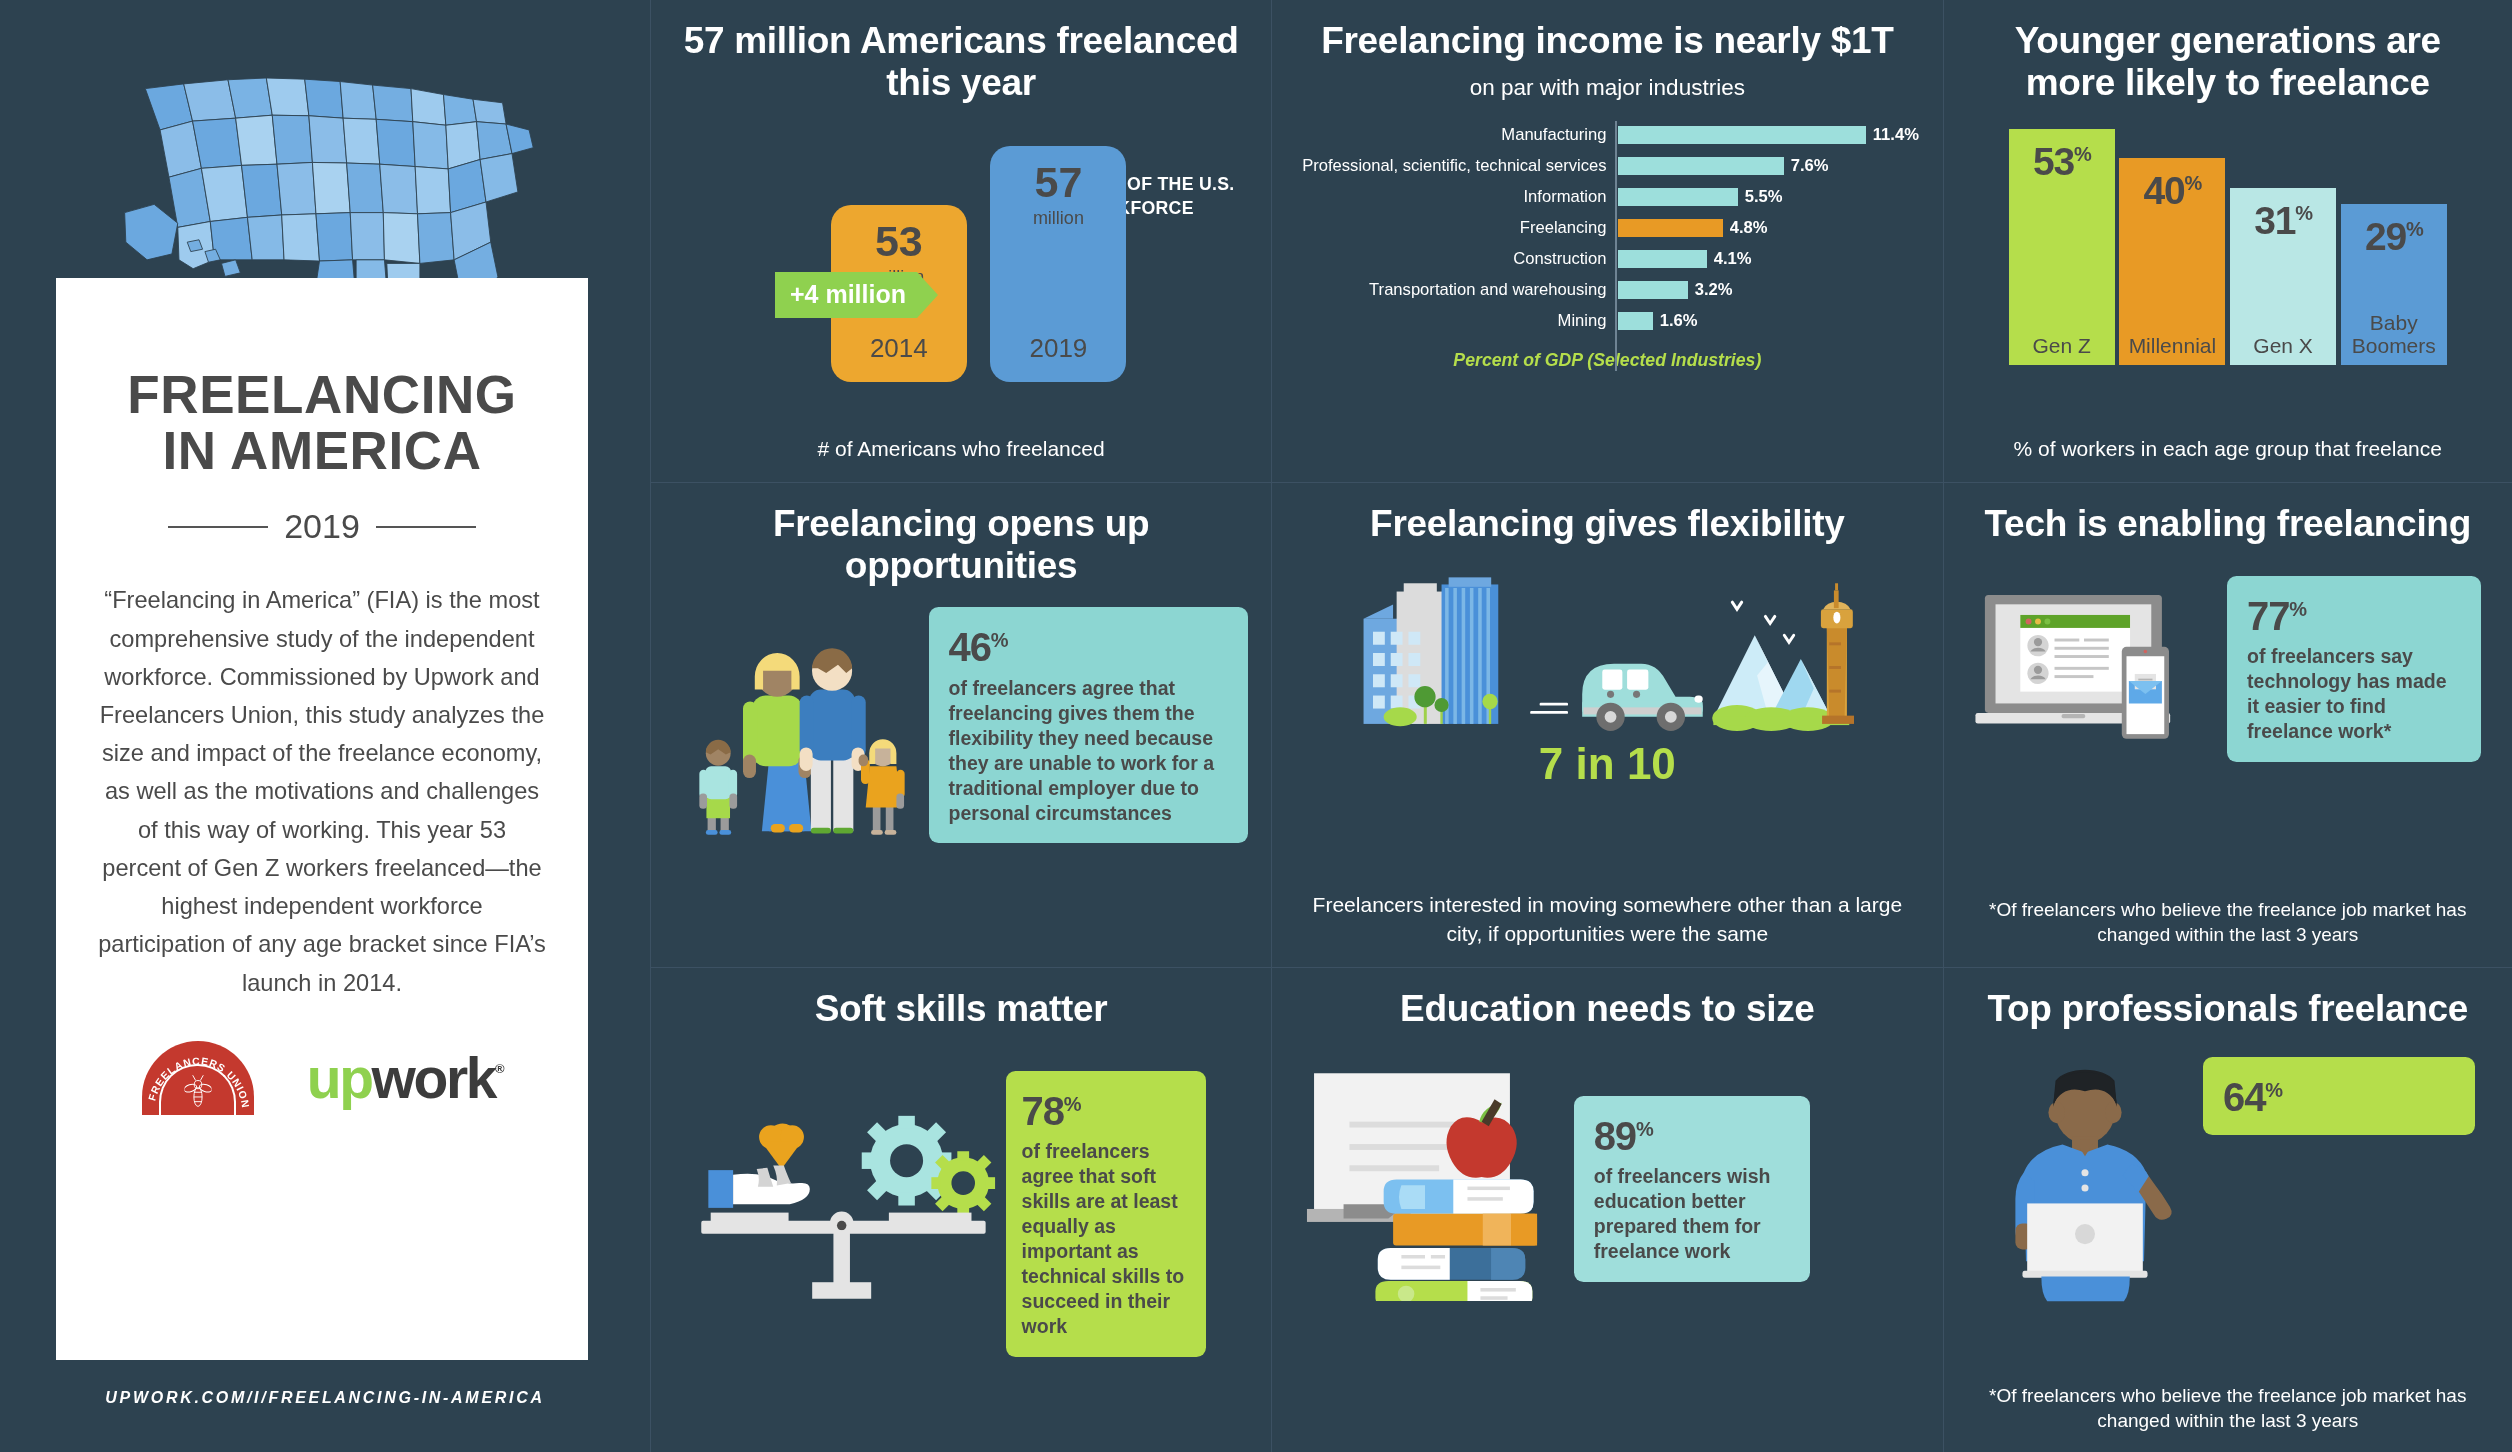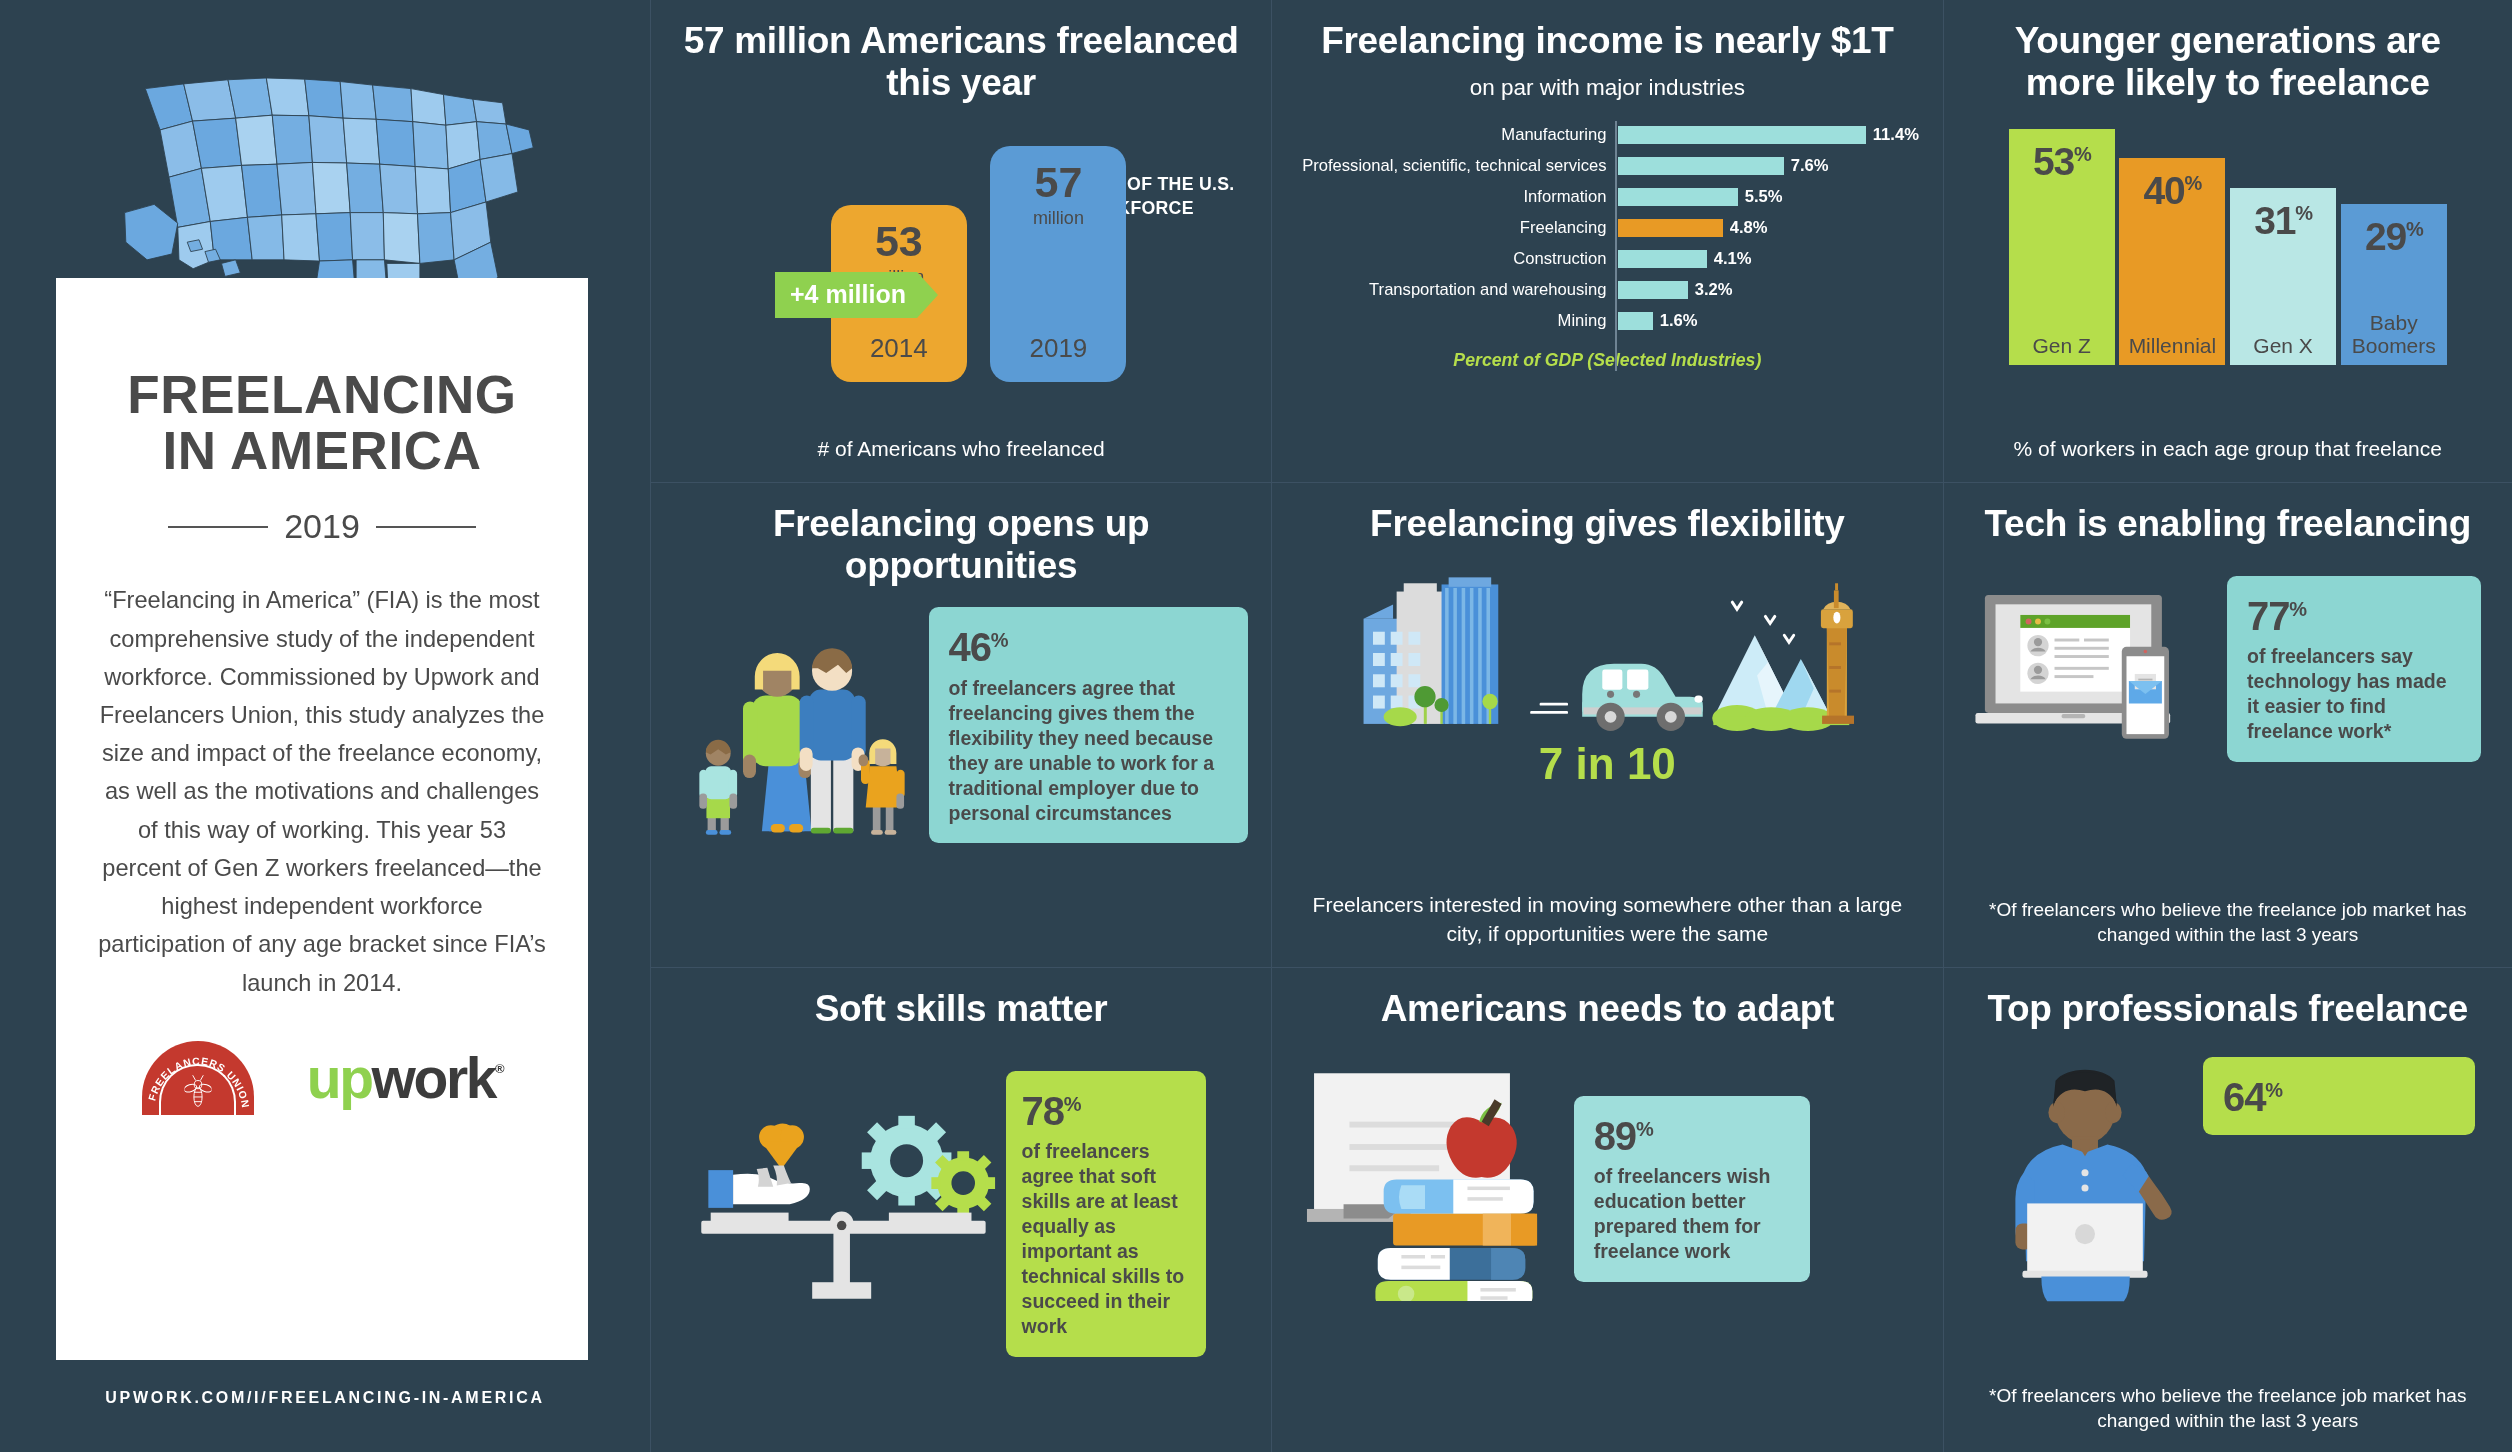--- a/index.html
+++ b/index.html
@@ -22,21 +22,21 @@
   .fu-logo { width:112px; height:74px; position:relative; }
   .fu-dome { width:112px; height:74px; background:#c4392e; border-radius:56px 56px 0 0; position:relative; overflow:hidden;}
   .fu-arc { position:absolute; left:17.7px; top:22.5px; width:77px; height:54px; border:2.4px solid #fff; border-bottom:none; border-radius:38px 38px 0 0; }
   .fu-ring-text { position:absolute; inset:0; }
   .fu-bee { position:absolute; left:50%; top:31px; transform:translateX(-50%); width:27px; height:37px; }
   .upwork-logo { display:flex; align-items:baseline; font-size:57px; font-weight:bold; letter-spacing:-2.4px; }
   .up-green { color:#8fd14f; }
   .up-dark { color:#3c3c3c; }
   .up-reg { font-size:13px; color:#3c3c3c; position:relative; top:-25px; }
   .footer-url { position:absolute; left:0; width:650px; top:1389px; text-align:center; color:#fff;
-      font-size:16px; font-weight:bold; letter-spacing:2.7px; }
+      font-size:16px; font-weight:bold; letter-spacing:2.7px;font-style:italic; }
 
   
   .grid { flex:1; display:grid; grid-template-columns:1fr 1fr 1fr; grid-template-rows:482px 485px 486px; }
   .cell { position:relative; padding:20px 23.6px 11.8px 23.6px; border-left:1.2px solid #3c5163; border-top:1.2px solid #3c5163; }
   .grid > .cell:nth-child(-n+3) { border-top:none; }
   .cell-title { text-align:center; color:#ffffff; font-weight:bold; font-size:37px; line-height:1.14; letter-spacing:-0.3px; }
   .cell-sub { text-align:center; color:#ffffff; font-size:22.5px; margin-top:13px; }
   .caption { position:absolute; left:23.6px; right:23.6px; bottom:19px; text-align:center; color:#ffffff; font-size:21px; line-height:1.35; font-weight:500;}
   .caption.small { font-size:19px; }
 
@@ -541,21 +541,21 @@
           </svg>
         </div>
         <div class="stat-card green" style="width:200px;padding-left:16px;">
           <div class="num"><span>78</span><sup>%</sup></div>
           <div class="txt">of freelancers agree that soft skills are at least equally as important as technical skills to succeed in their work</div>
         </div>
       </div>
     </div>
 
     <div class="cell">
-      <div class="cell-title">Americans needs to adapt</div>
+      <div class="cell-title">Education needs to size</div>
       <div class="flex-row" style="margin-top:35px;align-items:flex-start;">
         <div style="width:278px;flex:0 0 278px;">
           <svg viewBox="0 0 470 400" width="278" height="236">
             <rect x="30" y="14" width="332" height="244" fill="#f2f2f2"></rect>
             <rect x="90" y="96" width="216" height="10" fill="#dcdcdc"></rect>
             <rect x="90" y="134" width="186" height="10" fill="#dcdcdc"></rect>
             <rect x="90" y="170" width="152" height="10" fill="#dcdcdc"></rect>
             <rect x="18" y="244" width="176" height="22" fill="#b4b4b4"></rect>
             <polygon points="80,236 156,236 172,248 156,260 80,260" fill="#8c8c8c"></polygon>
             <path d="M262 104 q18 -26 52 -8 q32 -18 52 10 q16 26 -2 58 q-18 32 -50 26 q-32 6 -50 -26 q-18 -32 -2 -60z" fill="#c4392e"></path>

